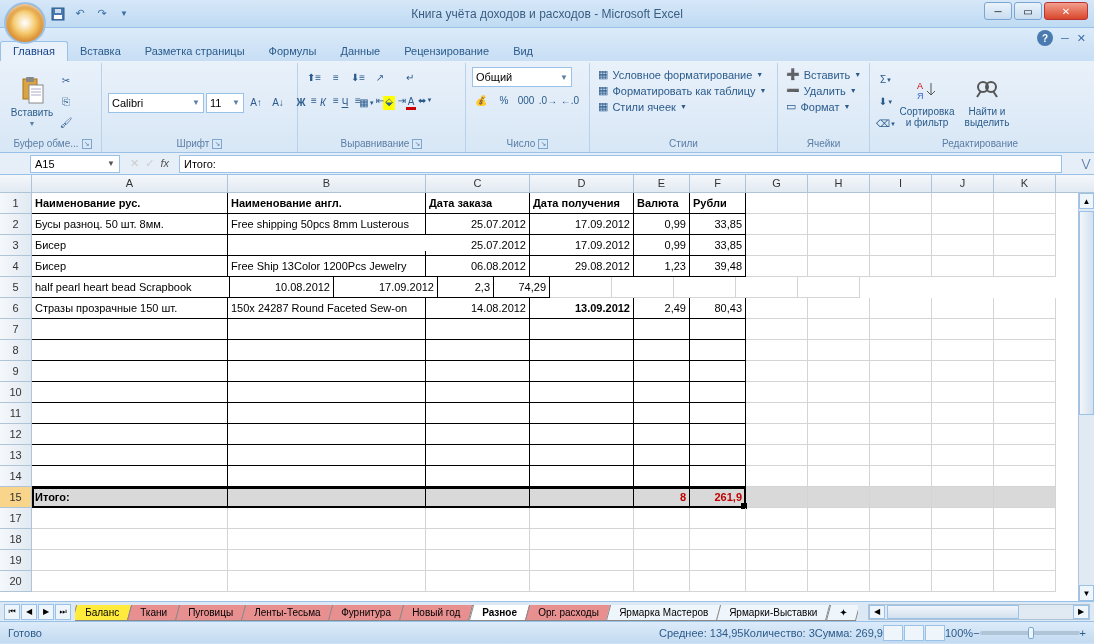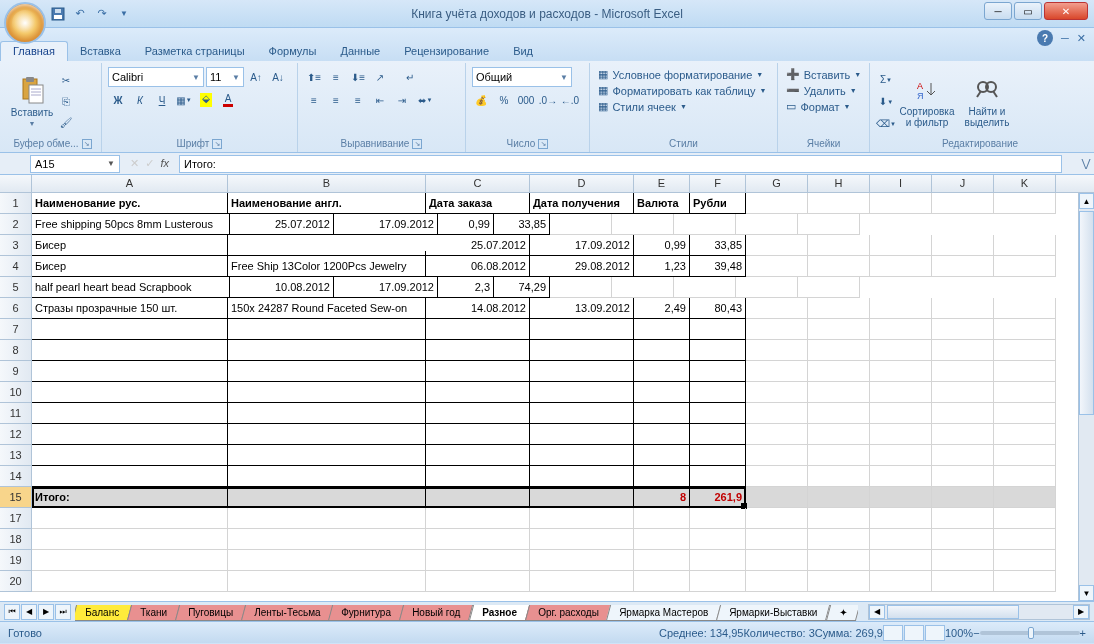--- a/index.html
+++ b/index.html
@@ -153,21 +153,21 @@
         <div class="mini-btn">🖌</div>
       </div>
     </div>
     <div class="rgroup-label">
         <span>Буфер обме...</span>
         <span class="dlaunch">↘</span>
       </div>
   </div>
 
   <div class="rgroup" style="width:196px">
-    <div style="display:flex;flex-direction:column;gap:3px;flex:1;padding-top:2px">
+    <div style="display:flex;flex-direction:row;gap:3px;flex:1;padding-top:2px">
       <div class="row-ctrls">
         <div class="combo" style="width:96px">
             <span>Calibri</span>
             <span class="dd">▼</span>
           </div>
         <div class="combo" style="width:38px">
             <span>11</span>
             <span class="dd">▼</span>
           </div>
         <div class="mini-btn">A↑</div>
@@ -361,20 +361,21 @@
         <div class="cell hdr-cell" style="width: 56px;">Валюта</div>
         <div class="cell hdr-cell" style="width: 56px;">Рубли</div>
         <div class="cell" style="width: 62px;"></div>
         <div class="cell" style="width: 62px;"></div>
         <div class="cell" style="width: 62px;"></div>
         <div class="cell" style="width: 62px;"></div>
         <div class="cell" style="width: 62px;"></div>
       </div>
       <div class="row">
         <div class="rowhdr">2</div>
+        <div class="cell bordered" style="width: 196px;">Бусы разноц. 50 шт. 8мм.</div>
         <div class="cell bordered" style="width: 198px;">Free shipping 50pcs 8mm Lusterous</div>
         <div class="cell bordered r" style="width: 104px;">25.07.2012</div>
         <div class="cell bordered r" style="width: 104px;">17.09.2012</div>
         <div class="cell bordered r" style="width: 56px;">0,99</div>
         <div class="cell bordered r" style="width: 56px;">33,85</div>
         <div class="cell" style="width: 62px;"></div>
         <div class="cell" style="width: 62px;"></div>
         <div class="cell" style="width: 62px;"></div>
         <div class="cell" style="width: 62px;"></div>
         <div class="cell" style="width: 62px;"></div>
@@ -418,21 +419,21 @@
         <div class="cell" style="width: 62px;"></div>
         <div class="cell" style="width: 62px;"></div>
         <div class="cell" style="width: 62px;"></div>
         <div class="cell" style="width: 62px;"></div>
       </div>
       <div class="row">
         <div class="rowhdr">6</div>
         <div class="cell bordered" style="width: 196px;">Стразы прозрачные 150 шт.</div>
         <div class="cell bordered" style="width: 198px;">150x 24287 Round Faceted Sew-on</div>
         <div class="cell bordered r" style="width: 104px;">14.08.2012</div>
-        <div class="cell bordered r" style="width: 104px;">13.09.2012</div>
+        <div class="cell bordered r" style="width: 104px; font-weight: bold;">13.09.2012</div>
         <div class="cell bordered r" style="width: 56px;">2,49</div>
         <div class="cell bordered r" style="width: 56px;">80,43</div>
         <div class="cell" style="width: 62px;"></div>
         <div class="cell" style="width: 62px;"></div>
         <div class="cell" style="width: 62px;"></div>
         <div class="cell" style="width: 62px;"></div>
         <div class="cell" style="width: 62px;"></div>
       </div>
       <div class="row">
         <div class="rowhdr">7</div>

